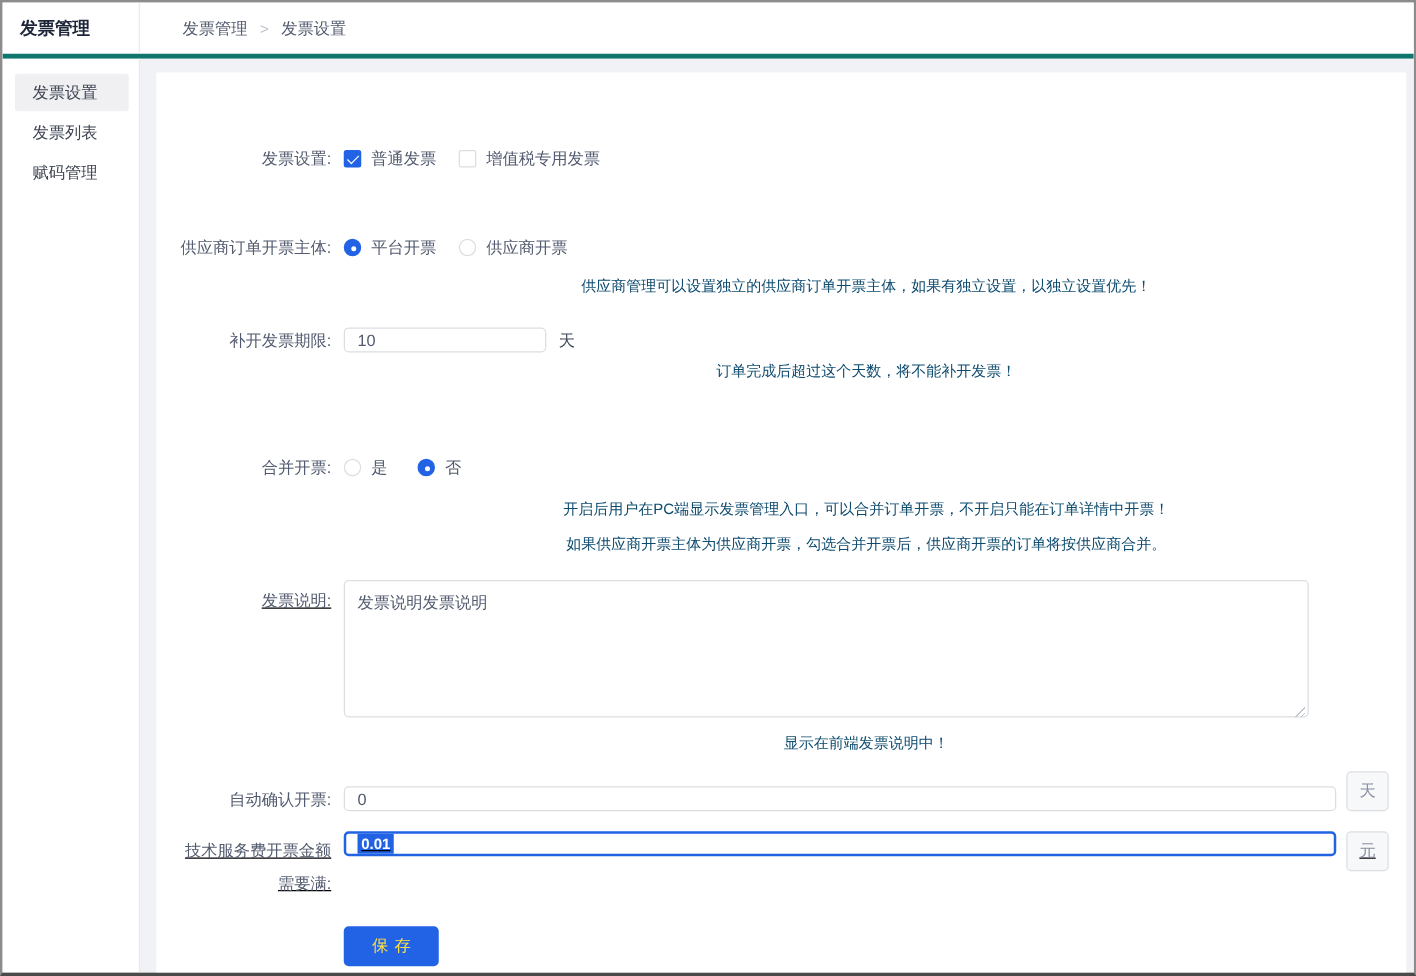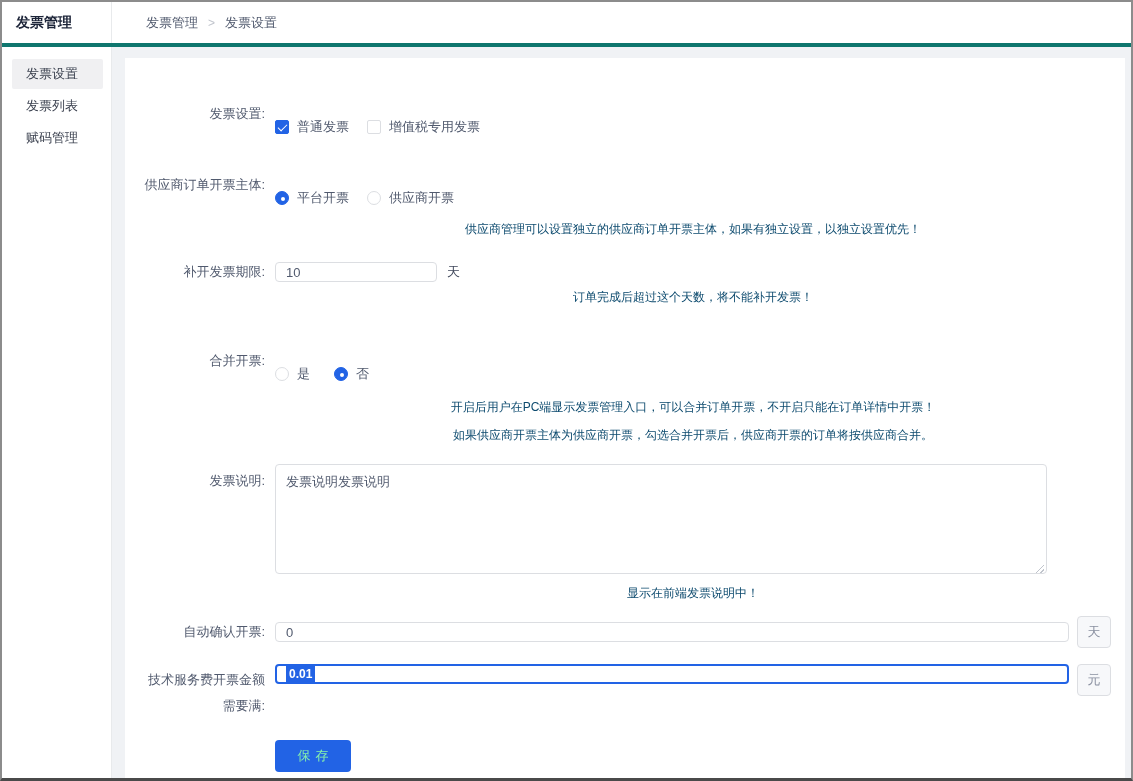--- a/index.html
+++ b/index.html
@@ -18,22 +18,22 @@
   .breadcrumb .sep{ margin:0 10px; color:#c0c4cc; font-size:12px; }
   
   .body{ flex:1; display:flex; min-height:0; }
   .sidebar{ width:110px; flex:0 0 110px; background:#fff; border-right:1px solid #e8eaec; padding-top:12px; }
   .side-item{ height:30px; line-height:30px; margin:0 8px 2px 10px; padding-left:14px;
     font-size:13px; color:#3c4250; border-radius:2px; cursor:pointer; white-space:nowrap; }
   .side-item.active{ background:#f0f0f2; }
   .main{ flex:1; background:#f0f2f5; padding:11px 6px 0 13px; display:flex; min-height:0; }
   .card{ flex:1; background:#fff; padding:33px 14px 0 0; overflow:hidden; }
   
-  .row{ display:flex; align-items:center; }
-  .row.top{ align-items:flex-start; }
+  .row{ display:flex; align-items:flex-end; }
+  .row.top{ align-items:flex-start;text-decoration:underline; }
   .lbl{ width:150px; flex:0 0 150px; text-align:right; padding-right:10px;
     font-size:13px; color:#515a6e; white-space:nowrap; }
   .lbl2{ width:150px; flex:0 0 150px; display:flex; flex-direction:column; align-items:flex-end;
     padding-right:10px; font-size:13px; color:#515a6e; white-space:nowrap; }
   .lbl2 .l1{ line-height:32px; }
   .lbl2 .l2{ line-height:20px; }
   .help{ margin-left:150px; font-size:12px; color:#0c4a6e; line-height:17px;text-align:center; }
   .opt{ display:flex; align-items:center; font-size:13px; color:#515a6e; cursor:pointer;margin-top:27px; }
   .cbx{ width:14px; height:14px; border:1px solid #dcdee2; border-radius:2px; background:#fff;
     margin-right:8px; position:relative; flex:0 0 14px; }
@@ -55,21 +55,21 @@
     font-size:13px; color:#8a90a0; }
   .input.focused{ border:2px solid var(--accent); padding:0 9px; }
   .sel-text{ background:var(--accent); color:#fff; font-weight:700; font-size:12px; padding:1px 3px; }
   .ta-wrap{ position:relative; width:772px; }
   textarea.ta{ width:772px; height:110px; border:1px solid #dcdee2; border-radius:4px;
     font-family:"Liberation Sans","DejaVu Sans",sans-serif; font-size:13px; color:#515a6e;
     padding:8px 10px; resize:none; outline:none; }
   .ta-grip{ position:absolute; right:3px; bottom:5px; width:9px; height:9px;
     background:repeating-linear-gradient(-45deg, transparent 0 2px, #c0c4cc 2px 3px);
     clip-path:polygon(100% 0, 100% 100%, 0 100%); }
-  .save-btn{ margin-left:150px; width:76px; height:32px; background:var(--accent); color:#86efac;
+  .save-btn{ margin-left:150px; width:76px; height:32px; background:var(--accent); color:#fde047;
     border:none; border-radius:4px; font-size:13px; letter-spacing:5px; padding-left:5px;
     cursor:pointer; font-family:inherit; }
 </style>
 </head>
 <body>
 
 <div class="window" style="--accent:#2263e5">
 
   <div class="header">
     <div class="header-title">发票管理</div>

